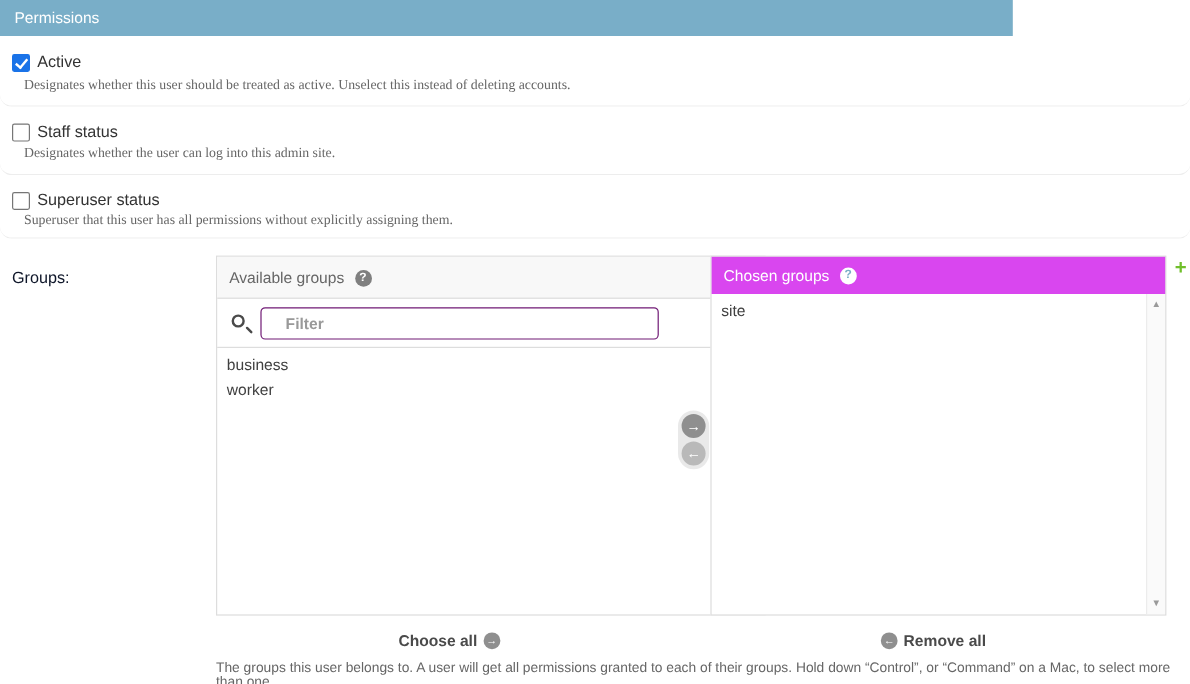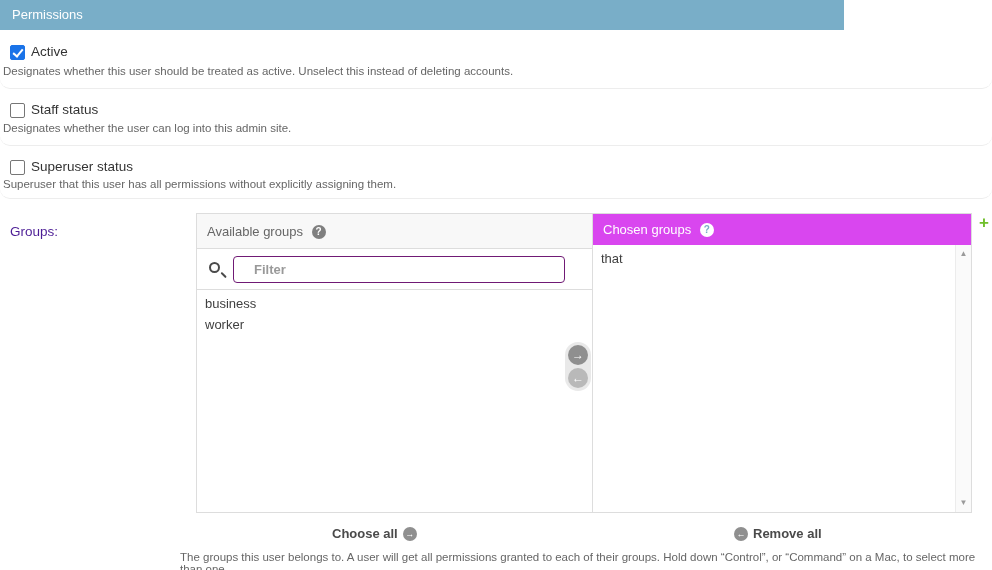--- a/index.html
+++ b/index.html
@@ -23,29 +23,29 @@
   .checkbox {
     position:absolute; left:10px; top:14px; width:15px; height:15px;
     border:1.5px solid #767676; border-radius:2px; background:#fff; cursor:pointer;
   }
   .checkbox.checked { background:#1a73e8; border-color:#1a73e8; }
   .checkbox.checked::after {
     content:""; position:absolute; left:4px; top:1px; width:4px; height:8px;
     border:solid #fff; border-width:0 2px 2px 0; transform:rotate(40deg);
   }
   .cb-label { position:absolute; left:31px; top:13px; font-size:13.5px; color:#333; cursor:default; }
-  .help-text { position:absolute; left:3px; font-size:11.5px; color:#666; }
+  .help-text { position:absolute; left:20px; font-size:11.5px; color:#666;font-family:Liberation Serif, serif; }
   .row-active .help-text    { top:34px; }
   .row-staff .help-text     { top:33px; }
   .row-superuser .help-text { top:32px; }
   
-  .groups-label { position:absolute; left:10px; top:224px; font-size:13.5px; color:#4c1d95; }
+  .groups-label { position:absolute; left:10px; top:224px; font-size:13.5px; color:#0f172a; }
   
   .selector-box { position:absolute; top:213px; height:300px; border:1px solid #ddd; background:#fff; }
-  .box-available { left:196px; width:458px; }
+  .box-available { left:180px; width:458px; }
   .box-chosen    { left:592px; width:380px; }
   .sel-header {
     position:relative; height:35px; line-height:35px; padding-left:10px;
     background:#f8f8f8; border-bottom:1px solid #ddd; color:#666; font-size:13px;
   }
   .box-chosen .sel-header {
     background:#d946ef; color:#fff; height:31px; line-height:31px; border-bottom:none;
   }
   .qicon {
     display:inline-block; width:14px; height:14px; line-height:14px; border-radius:50%;
@@ -170,21 +170,21 @@
       <span>←</span>
     </div>
   </div>
 
   <div class="selector-box box-chosen">
     <div class="sel-header">
       <span>Chosen groups</span>
       <span class="qicon">?</span>
     </div>
     <div class="option-list">
-      <div class="option">that</div>
+      <div class="option">site</div>
       <div class="vscroll">
         <span class="up">▲</span>
         <span class="down">▼</span>
       </div>
     </div>
   </div>
 
   <span class="add-icon">+</span>
 
   <div class="bulk-link choose-all">

